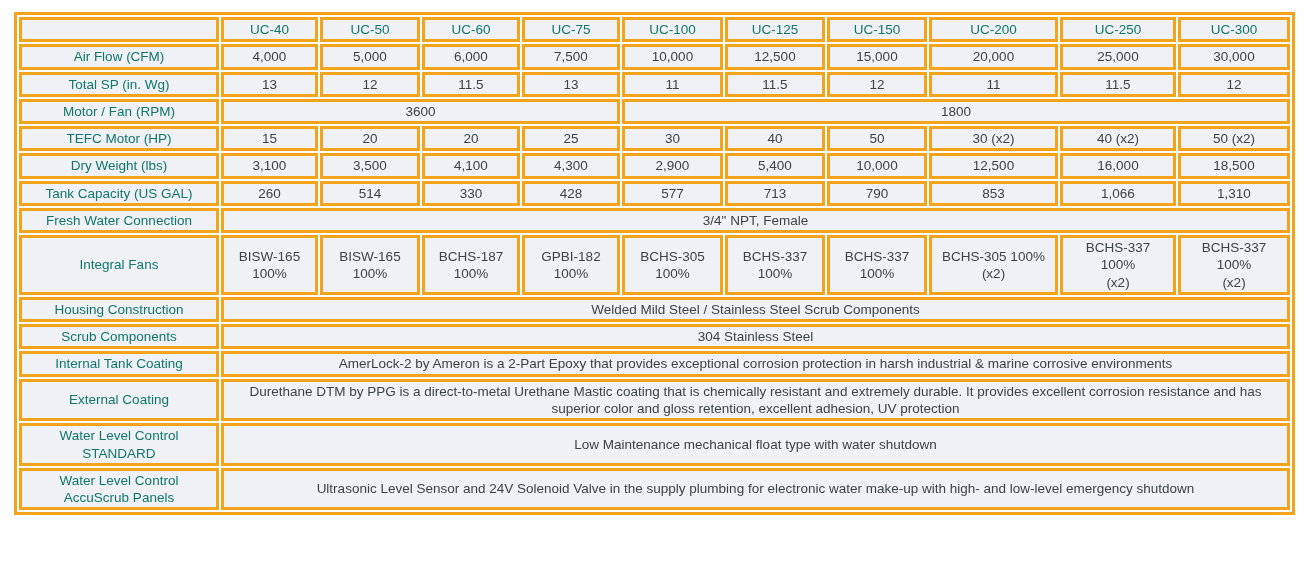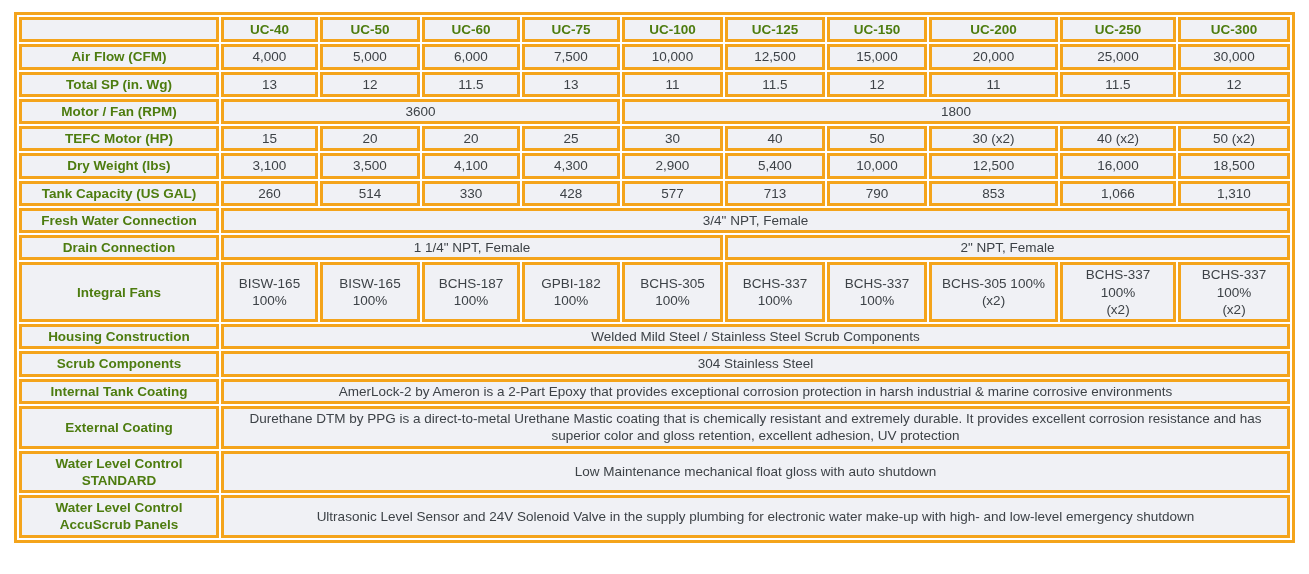--- a/index.html
+++ b/index.html
@@ -34,22 +34,22 @@
     text-align:center;
     vertical-align:middle;
     font-size:13.5px;
     line-height:1.28;
     padding:1px 4px;
     height:22px;
     white-space:pre-line;
     overflow:hidden;
   }
   th{
-    font-weight:bold;
-    color:#4d7c0f;
+    font-weight:normal;
+    color:#0f766e;
   }
   td{
     font-weight:normal;
   }
 </style>
 </head>
 <body>
 
 <table>
   <colgroup>
@@ -149,25 +149,20 @@
         <td>790</td>
         <td>853</td>
         <td>1,066</td>
         <td>1,310</td>
       </tr>
       <tr>
         <th>Fresh Water Connection</th>
         <td colspan="10">3/4" NPT, Female</td>
       </tr>
       <tr>
-        <th>Drain Connection</th>
-        <td colspan="5">1 1/4" NPT, Female</td>
-        <td colspan="5">2" NPT, Female</td>
-      </tr>
-      <tr>
         <th>Integral Fans</th>
         <td>BISW-165
 100%</td>
         <td>BISW-165
 100%</td>
         <td>BCHS-187
 100%</td>
         <td>GPBI-182
 100%</td>
         <td>BCHS-305
@@ -195,21 +190,21 @@
         <th>Internal Tank Coating</th>
         <td colspan="10">AmerLock-2 by Ameron is a 2-Part Epoxy that provides exceptional corrosion protection in harsh industrial &amp; marine corrosive environments</td>
       </tr>
       <tr>
         <th>External Coating</th>
         <td colspan="10">Durethane DTM by PPG is a direct-to-metal Urethane Mastic coating that is chemically resistant and extremely durable. It provides excellent corrosion resistance and has superior color and gloss retention, excellent adhesion, UV protection</td>
       </tr>
       <tr>
         <th>Water Level Control
 STANDARD</th>
-        <td colspan="10">Low Maintenance mechanical float gloss with auto shutdown</td>
+        <td colspan="10">Low Maintenance mechanical float type with water shutdown</td>
       </tr>
       <tr>
         <th>Water Level Control
 AccuScrub Panels</th>
         <td colspan="10">Ultrasonic Level Sensor and 24V Solenoid Valve in the supply plumbing for electronic water make-up with high- and low-level emergency shutdown</td>
       </tr>
     </tbody>
 </table>
 
 </body></html>

